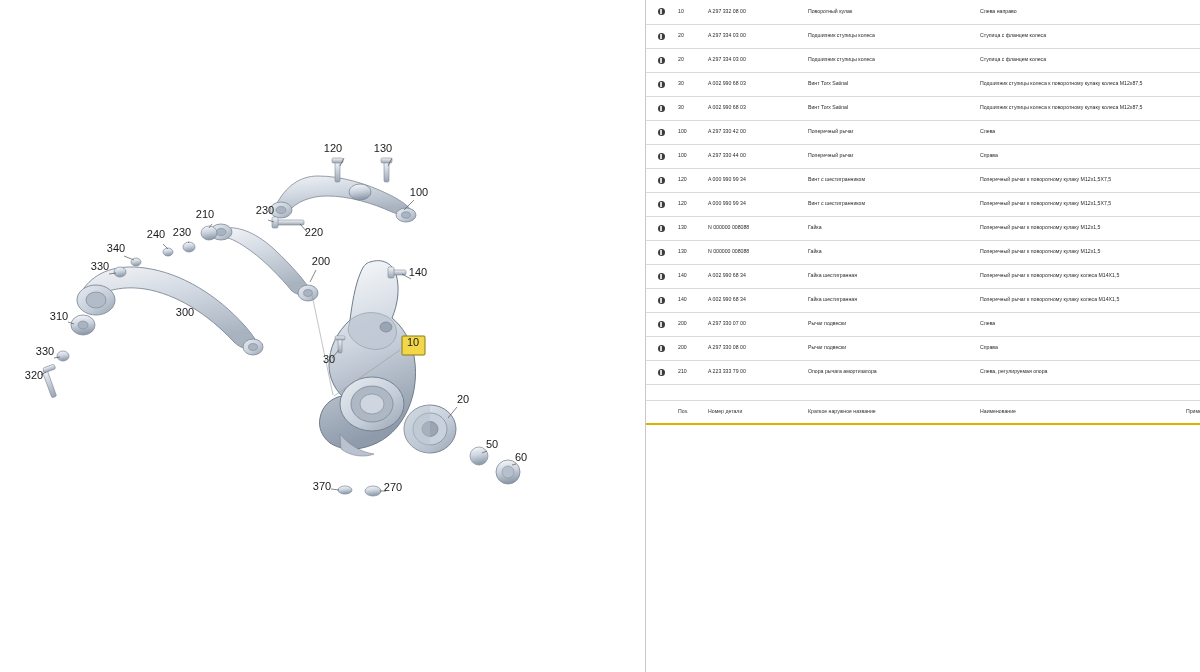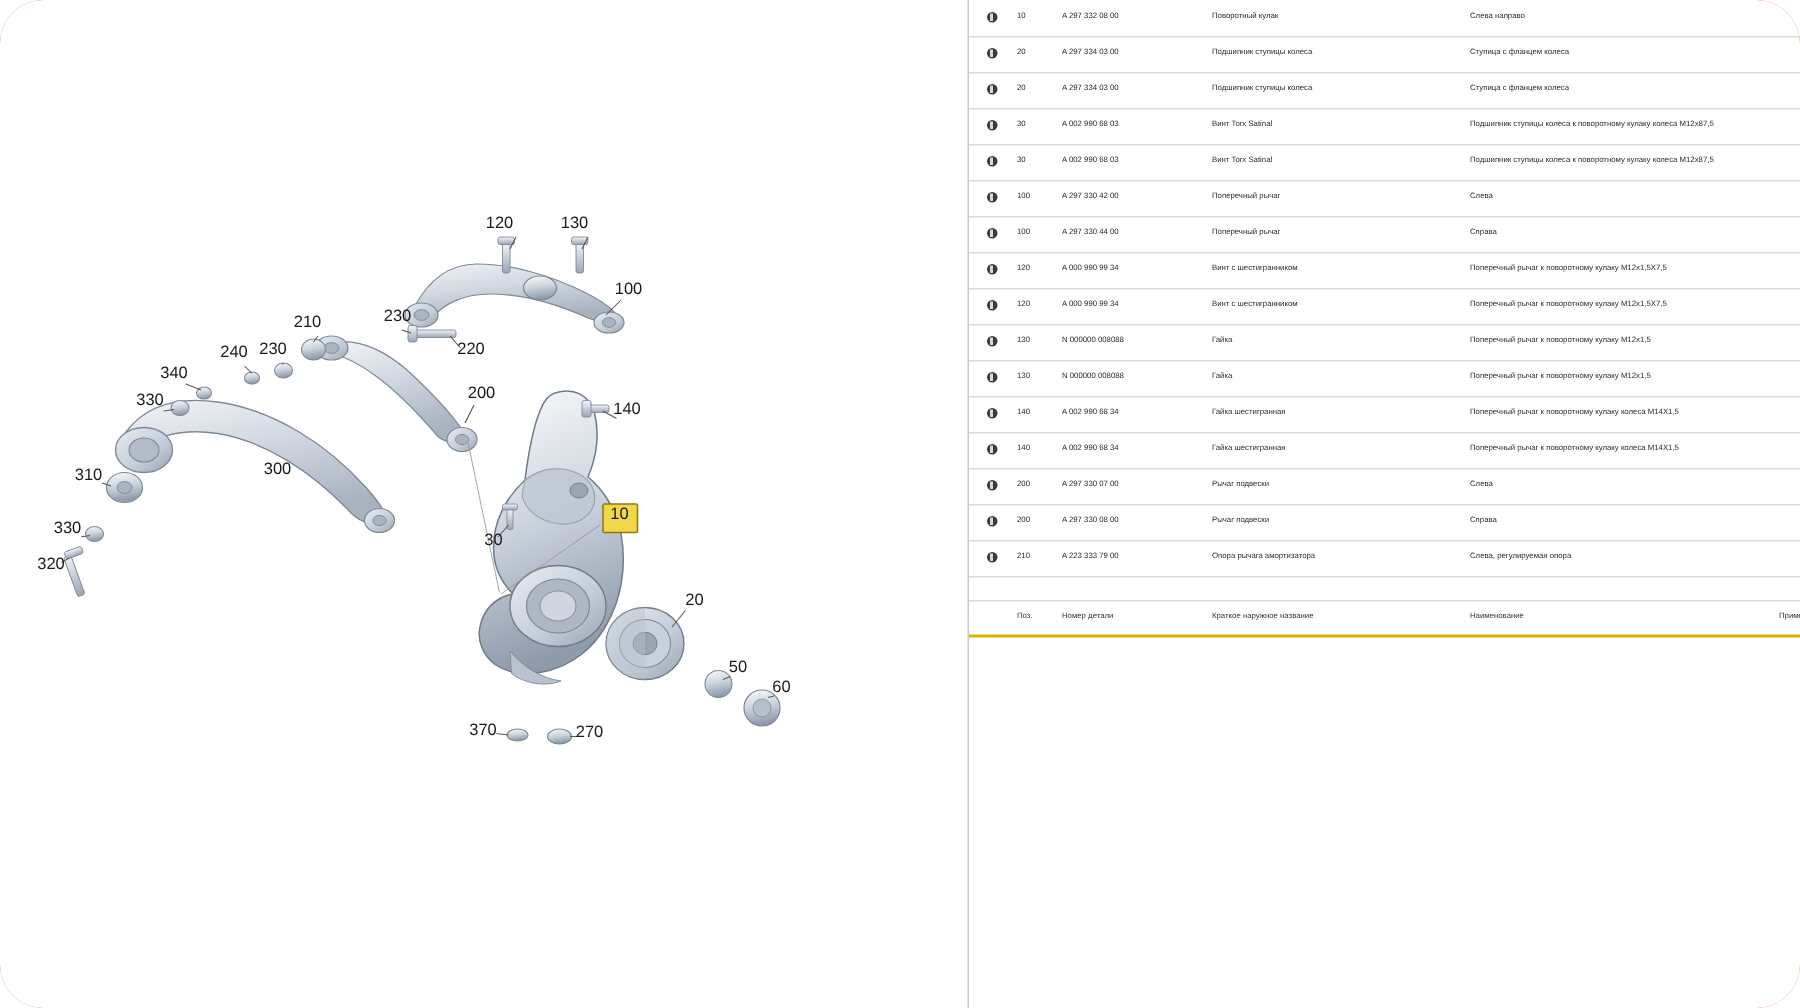--- a/index.html
+++ b/index.html
@@ -7,21 +7,20 @@
     padding: 0;
     background: #ffffff;
     font-family: "Liberation Sans", sans-serif;
   }
   #app {
     position: relative;
     width: 1200px;
     height: 672px;
     overflow: hidden;
     background: #ef4444;
-    border-radius: 29px;
   }
   
   #diagram-pane {
     position: absolute;
     left: 0; top: 0;
     width: 645px;
     height: 672px;
     background: #ffffff;
     border-right: 1px solid #c8c8c8;
     overflow: hidden;

